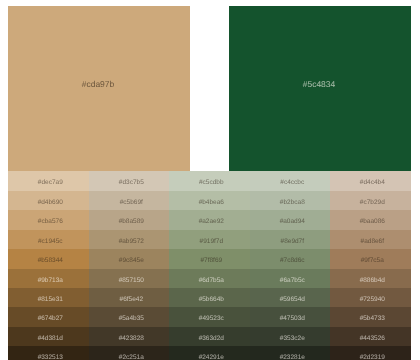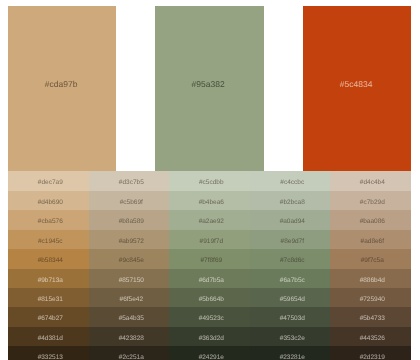--- a/index.html
+++ b/index.html
@@ -87,24 +87,21 @@
 </style>
 </head>
 <body>
 
 <div id="palette-page">
 
   <div id="main-swatches">
       <div class="main-swatch" style="background: rgb(205, 169, 123);">
         <span class="main-swatch-label" style="color:rgba(48,36,22,0.62)">#cda97b</span>
       </div>
-      <div class="main-swatch" style="background: rgb(149, 163, 130);">
-        <span class="main-swatch-label" style="color:rgba(24,32,18,0.66)">#95a382</span>
-      </div>
-      <div class="main-swatch" style="background: #c2410c;">
+      <div class="main-swatch" style="background: #14532d;">
         <span class="main-swatch-label" style="color:rgba(255,250,242,0.62)">#5c4834</span>
       </div>
   </div>
 
   <div id="shade-grid">
       <div class="shade-row tint">
         <div class="shade-cell" style="background: rgb(222, 199, 169);">
           <span class="shade-label" style="color: rgba(40, 30, 18, 0.55);">#dec7a9</span>
         </div>
         <div class="shade-cell" style="background: rgb(211, 199, 181);">

